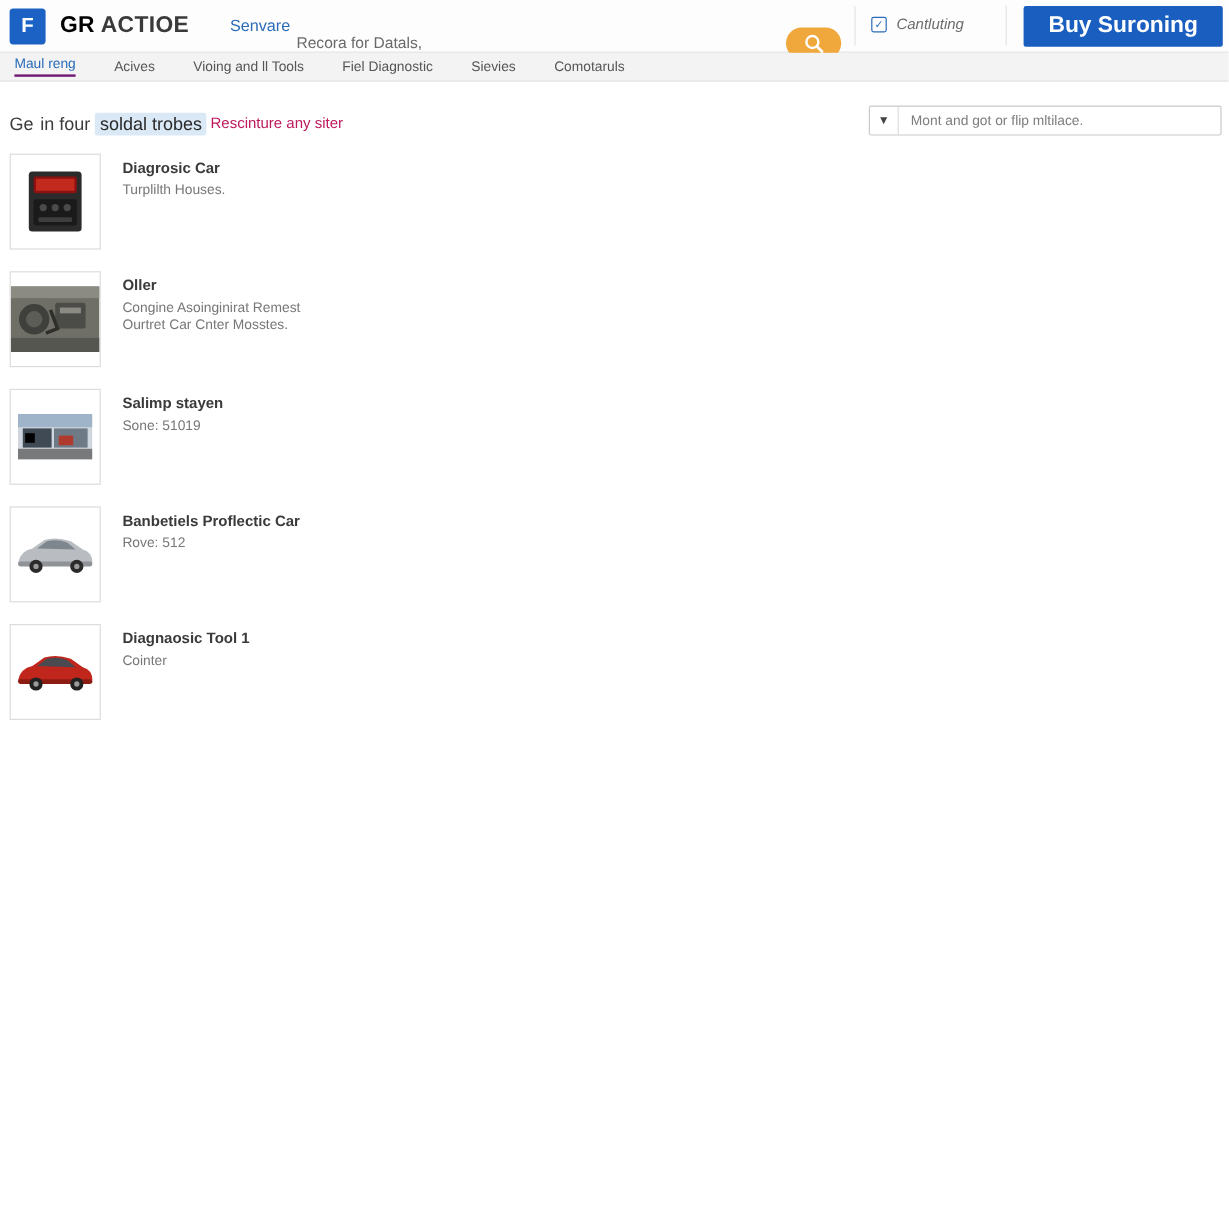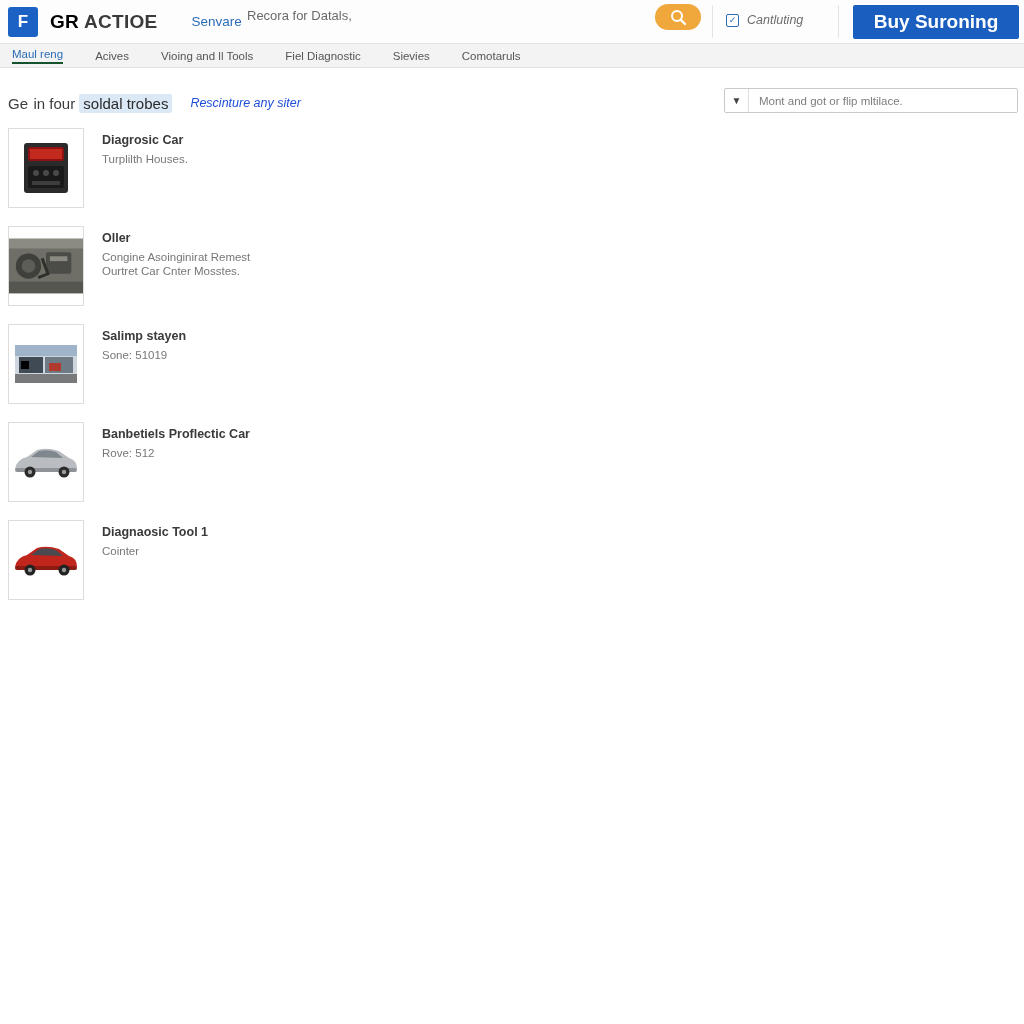--- a/index.html
+++ b/index.html
@@ -26,22 +26,22 @@
   }
   .brand {
     margin-left: 12px; font-size: 19px; font-weight: bold; letter-spacing: .3px;
     color: #3a3a3a;
   }
   .brand .brand-accent { color: #000000; }
   .nav-link-primary {
     margin-left: 34px; font-size: 13.5px; color: #2b6cb8;
   }
   .search-wrap {
-    position: absolute; left: 245px; top: 0; width: 460px; height: 32px;
-    display: flex; align-items: flex-start;
+    position: absolute; left: 245px; top: 19px; width: 460px; height: 32px;
+    display: flex; align-items: center;
   }
   .search-input {
     width: 400px; height: 31px; border: none; outline: none;
     font-size: 13px; color: #6a6a6a; background: transparent;
     font-family: "Liberation Sans", sans-serif;
   }
   .search-btn {
     position: absolute; left: 410px; top: 4px;
     width: 46px; height: 26px; border-radius: 13px; background: #f0a73c;
     display: flex; align-items: center; justify-content: center;
@@ -72,33 +72,33 @@
   
   .subnav {
     position: absolute; top: 44px; left: 0; width: 1024px; height: 24px;
     background: #f3f3f3; border-bottom: 1px solid #e2e2e2;
     display: flex; align-items: center;
   }
   .subnav-item {
     font-size: 11.5px; color: #555; margin-left: 32px; white-space: nowrap;
   }
   .subnav-item:first-child { margin-left: 12px; }
-  .subnav-item.active { color: #2b6cb8; border-bottom: 2px solid #14532d; padding-bottom: 2px; }
+  .subnav-item.active { color: #2b6cb8; border-bottom: 2px solid #701a75; padding-bottom: 2px; }
 
   
   .results-head {
     position: absolute; top: 88px; left: 8px; width: 700px; height: 30px;
     display: flex; align-items: center;
   }
   .results-title { font-size: 15px; color: #3c3c3c; }
   .results-title .hl {
     background: #dbe9f7; padding: 1px 4px; border-radius: 2px; color: #2a2a2a;
   }
   .results-sub {
-    margin-left: 18px; font-size: 12.5px; color: #1d4ed8; font-style: italic;
+    margin-left: 3px; font-size: 12.5px; color: #be185d;
   }
 
   
   .sort-wrap {
     position: absolute; top: 88px; left: 724px; width: 294px; height: 25px;
     border: 1px solid #c9c9c9; background: #fff; border-radius: 2px;
     display: flex; align-items: center;
   }
   .sort-caret {
     width: 24px; height: 23px; display: flex; align-items: center; justify-content: center;

